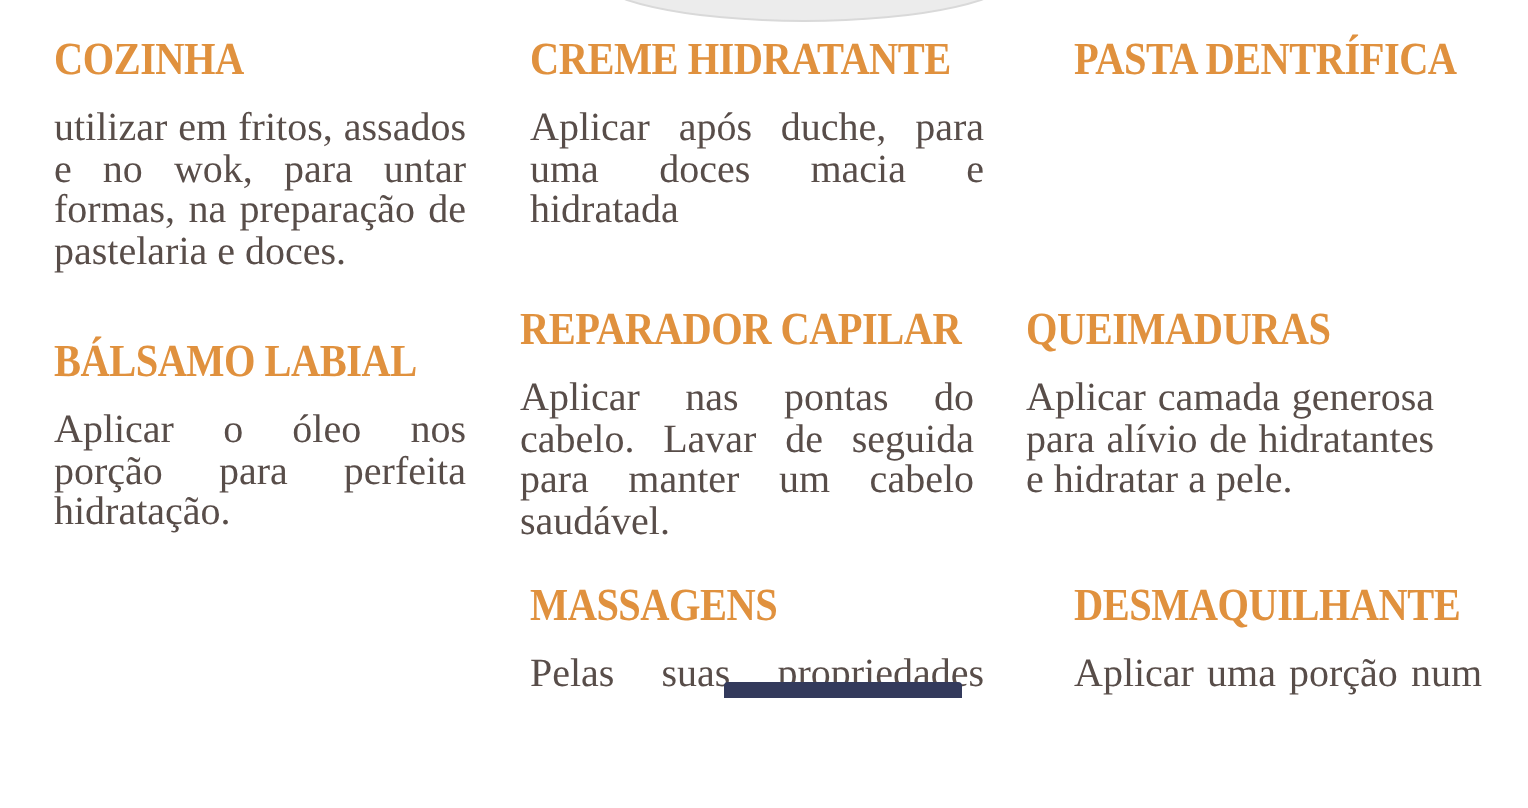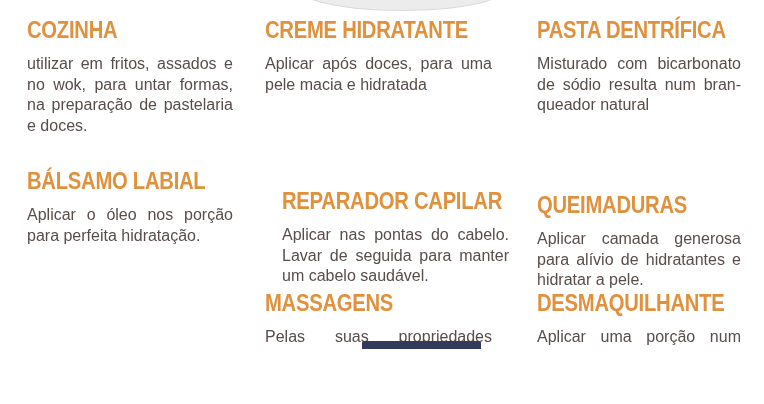--- a/index.html
+++ b/index.html
@@ -6,21 +6,21 @@
     margin: 0;
     padding: 0;
     background: #ffffff;
   }
   .page {
     position: relative;
     width: 764px;
     height: 349px;
     background: #ffffff;
     overflow: hidden;
-    font-family: Liberation Sans, sans-serif;
+    font-family: Liberation Serif, serif;
   }
   
   .top-arc {
     position: absolute;
     left: 295px;
     top: -38px;
     width: 214px;
     height: 48px;
     background: #ececec;
     border-radius: 50%;
@@ -45,57 +45,56 @@
     line-height: 24px;
     font-weight: bold;
     letter-spacing: -0.3px;
     color: #e0913e;
     transform: scaleX(0.88);
     transform-origin: 0 50%;
     white-space: nowrap;
   }
   .cell p {
     margin: 0;
-    font-size: 16px;
+    font-size: 20px;
     line-height: 20.5px;
     color: #584d49;
     text-align: justify;
     text-align-last: left;
   }
   
   .r1c1 { left: 27px;  top: 18px;  width: 206px; }
   .r1c2 { left: 265px; top: 18px;  width: 227px; }
   .r1c3 { left: 537px; top: 18px;  width: 204px; }
   .r2c1 { left: 27px;  top: 157px; width: 206px; margin-top: 12px; }
-  .r2c2 { left: 282px; top: 153px; width: 227px; margin-top: 36px; }
-  .r2c3 { left: 537px; top: 153px; width: 204px; margin-top: 40px; }
+  .r2c2 { left: 260px; top: 153px; width: 227px; }
+  .r2c3 { left: 513px; top: 153px; width: 204px; }
   .r3c1 { left: 27px;  top: 291px; width: 206px; }
   .r3c2 { left: 265px; top: 291px; width: 227px; }
   .r3c3 { left: 537px; top: 291px; width: 204px; }
 </style>
 </head>
 <body>
 
 <div class="page">
 
   <div class="top-arc"></div>
 
   <div class="cell r1c1">
     <h2>COZINHA</h2>
     <p>utilizar em fritos, assados e no wok, para untar formas, na preparação de pastelaria e doces.</p>
   </div>
 
   <div class="cell r1c2">
     <h2>CREME HIDRATANTE</h2>
-    <p>Aplicar após doces, para uma pele macia e hidratada</p>
+    <p>Aplicar após duche, para uma doces macia e hidratada</p>
   </div>
 
   <div class="cell r1c3">
     <h2>PASTA DENTRÍFICA</h2>
-    <p>Misturado com bicarbonato de sódio resulta num bran-queador natural</p>
   </div>
 
   <div class="cell r2c1">
     <h2>BÁLSAMO LABIAL</h2>
     <p>Aplicar o óleo nos porção para perfeita hidratação.</p>
   </div>
 
   <div class="cell r2c2">
     <h2>REPARADOR CAPILAR</h2>
     <p>Aplicar nas pontas do cabelo. Lavar de seguida para manter um cabelo saudável.</p>

